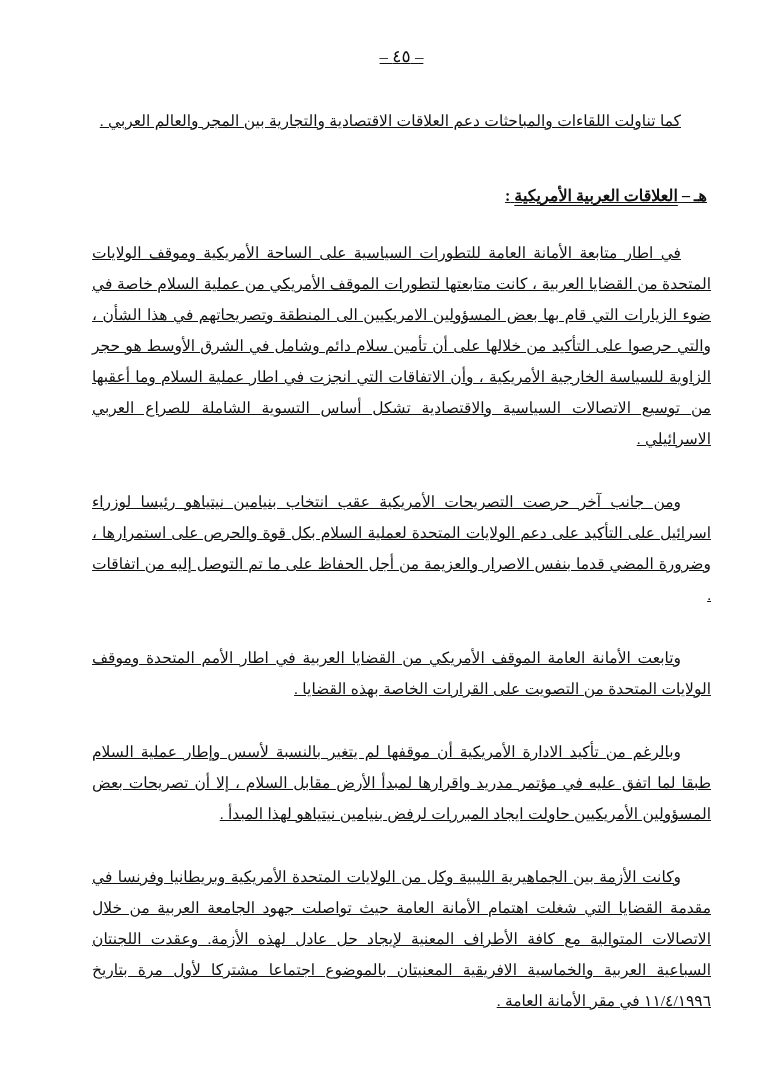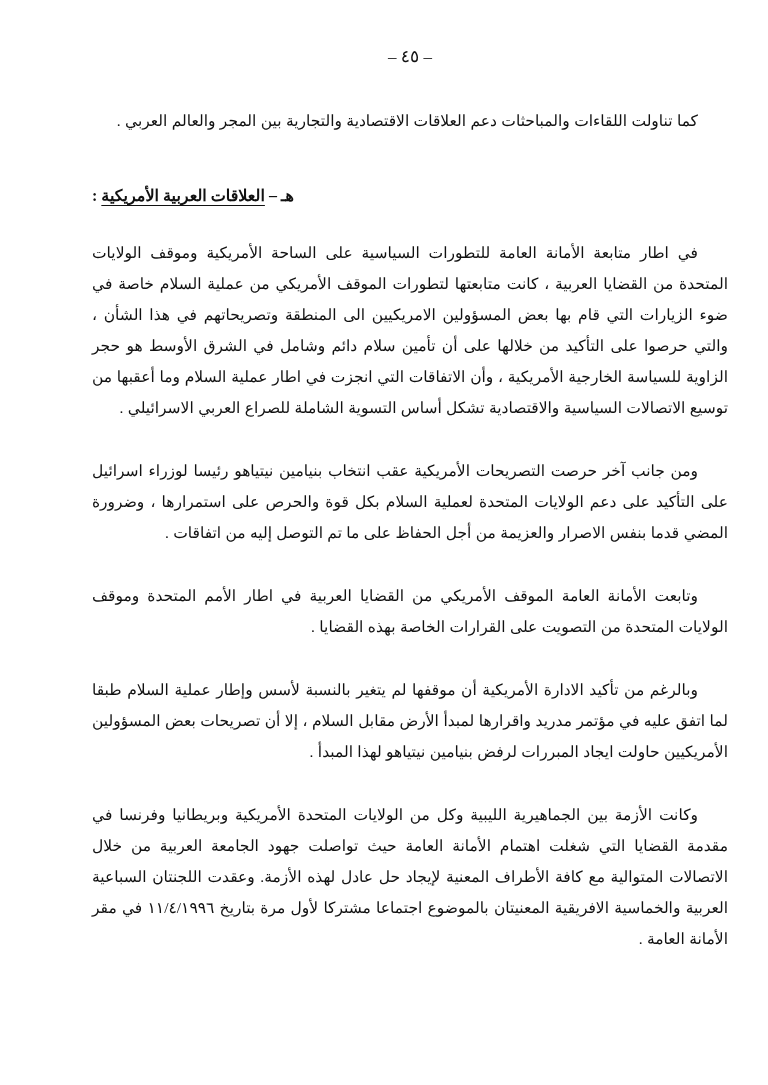--- a/index.html
+++ b/index.html
@@ -12,22 +12,23 @@
     height: 1085px;
     font-family: "Liberation Serif", "DejaVu Serif", serif;
     color: #111111;
     position: relative;
     overflow: hidden;
   }
   .page {
     width: 768px;
     height: 867px;
     box-sizing: border-box;
-    padding: 40px 40px 30px 92px;
+    padding: 40px 57px 30px 92px;
     position: relative;
+    text-decoration: underline;
   }
   .page-number {
     text-align: center;
     font-size: 17px;
     letter-spacing: 1px;
     margin-top: 6px;
     margin-bottom: 38px;
     direction: rtl;
   }
   p.body-text {
@@ -40,21 +41,21 @@
     word-spacing: 0.5px;
   }
   p.body-text.indent {
     text-indent: 30px;
     margin-top: 32px;
   }
   .section-heading {
     font-size: 16px;
     font-weight: bold;
     direction: rtl;
-    text-align: left;
+    text-align: right;
     margin: 26px 4px 18px 0;
     padding-right: 0;
   }
   .section-heading .heading-text {
     text-decoration: underline;
     text-underline-offset: 4px;
   }
   .subsection-heading {
     font-size: 15.5px;
     font-weight: bold;

